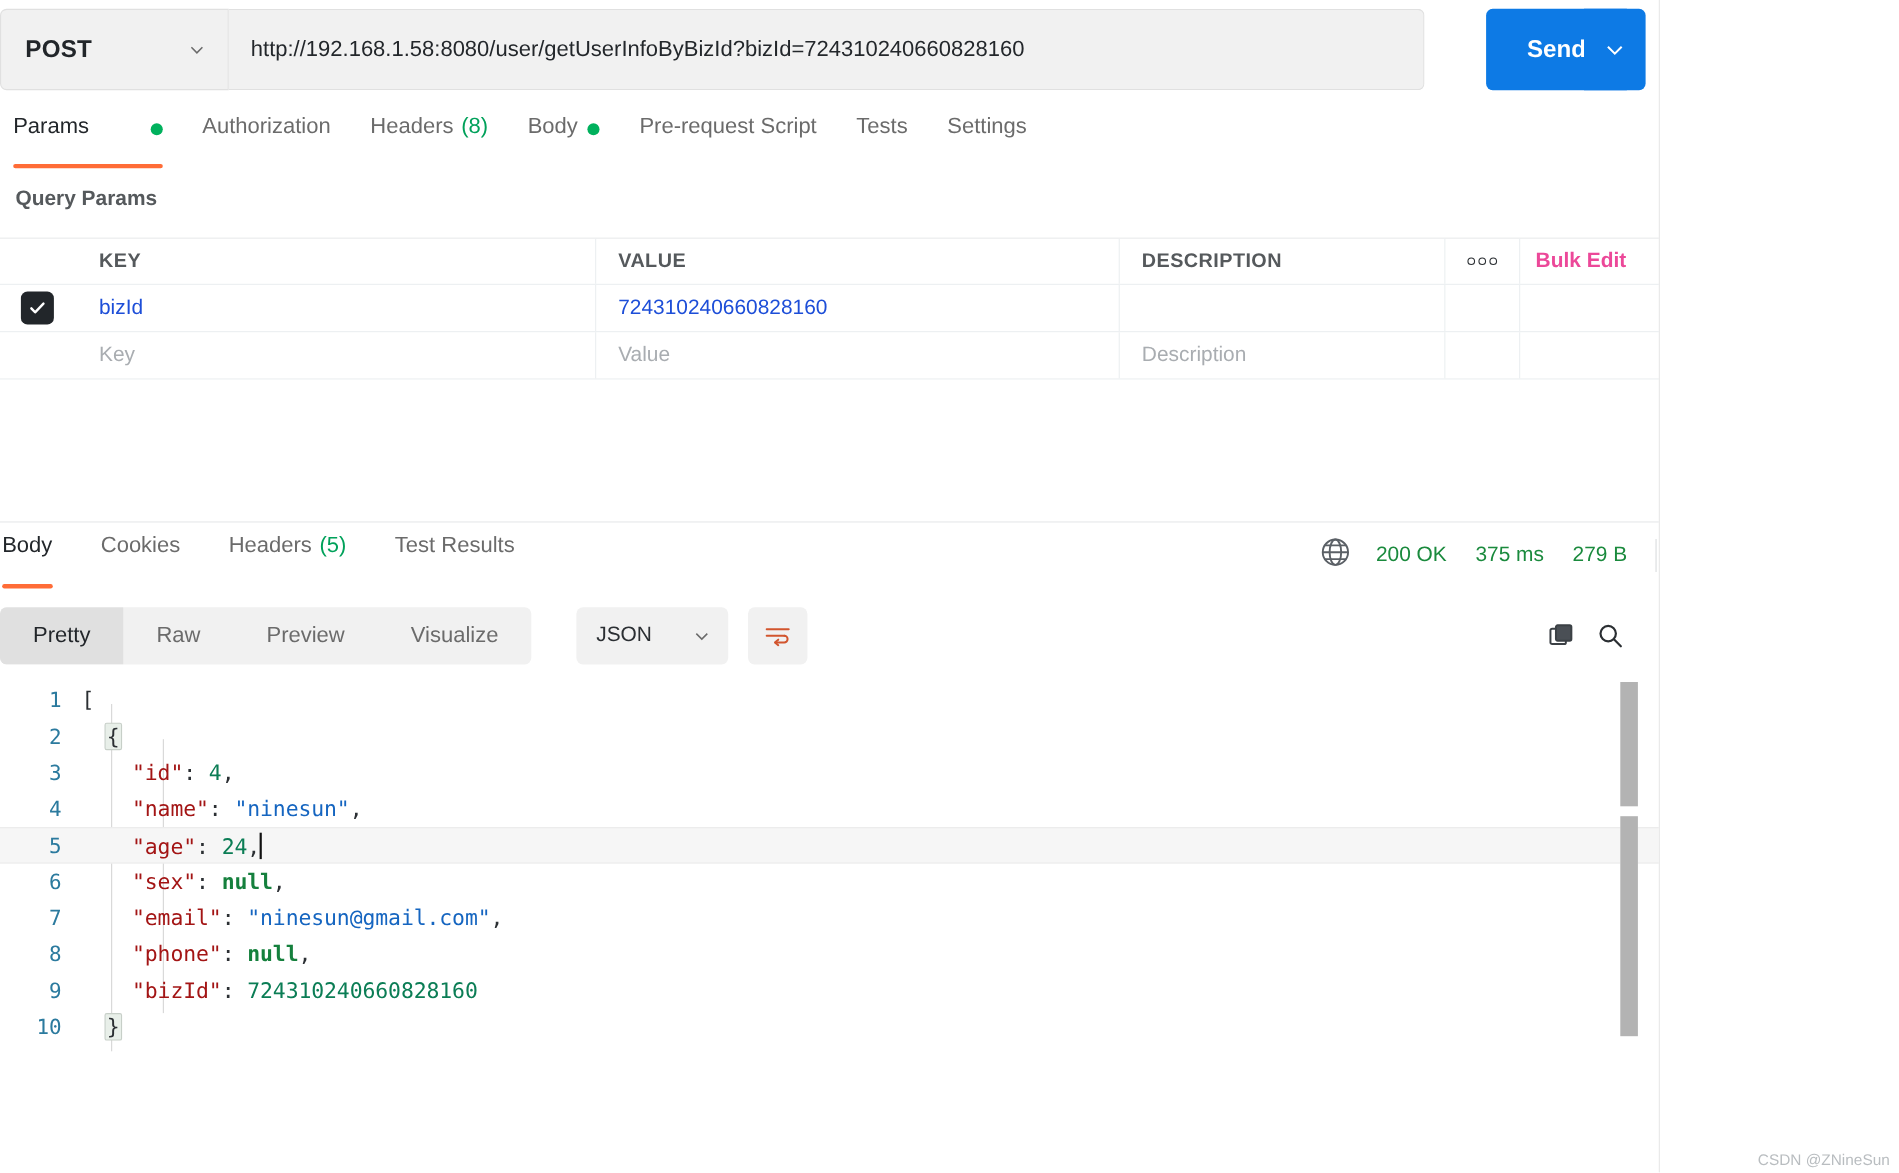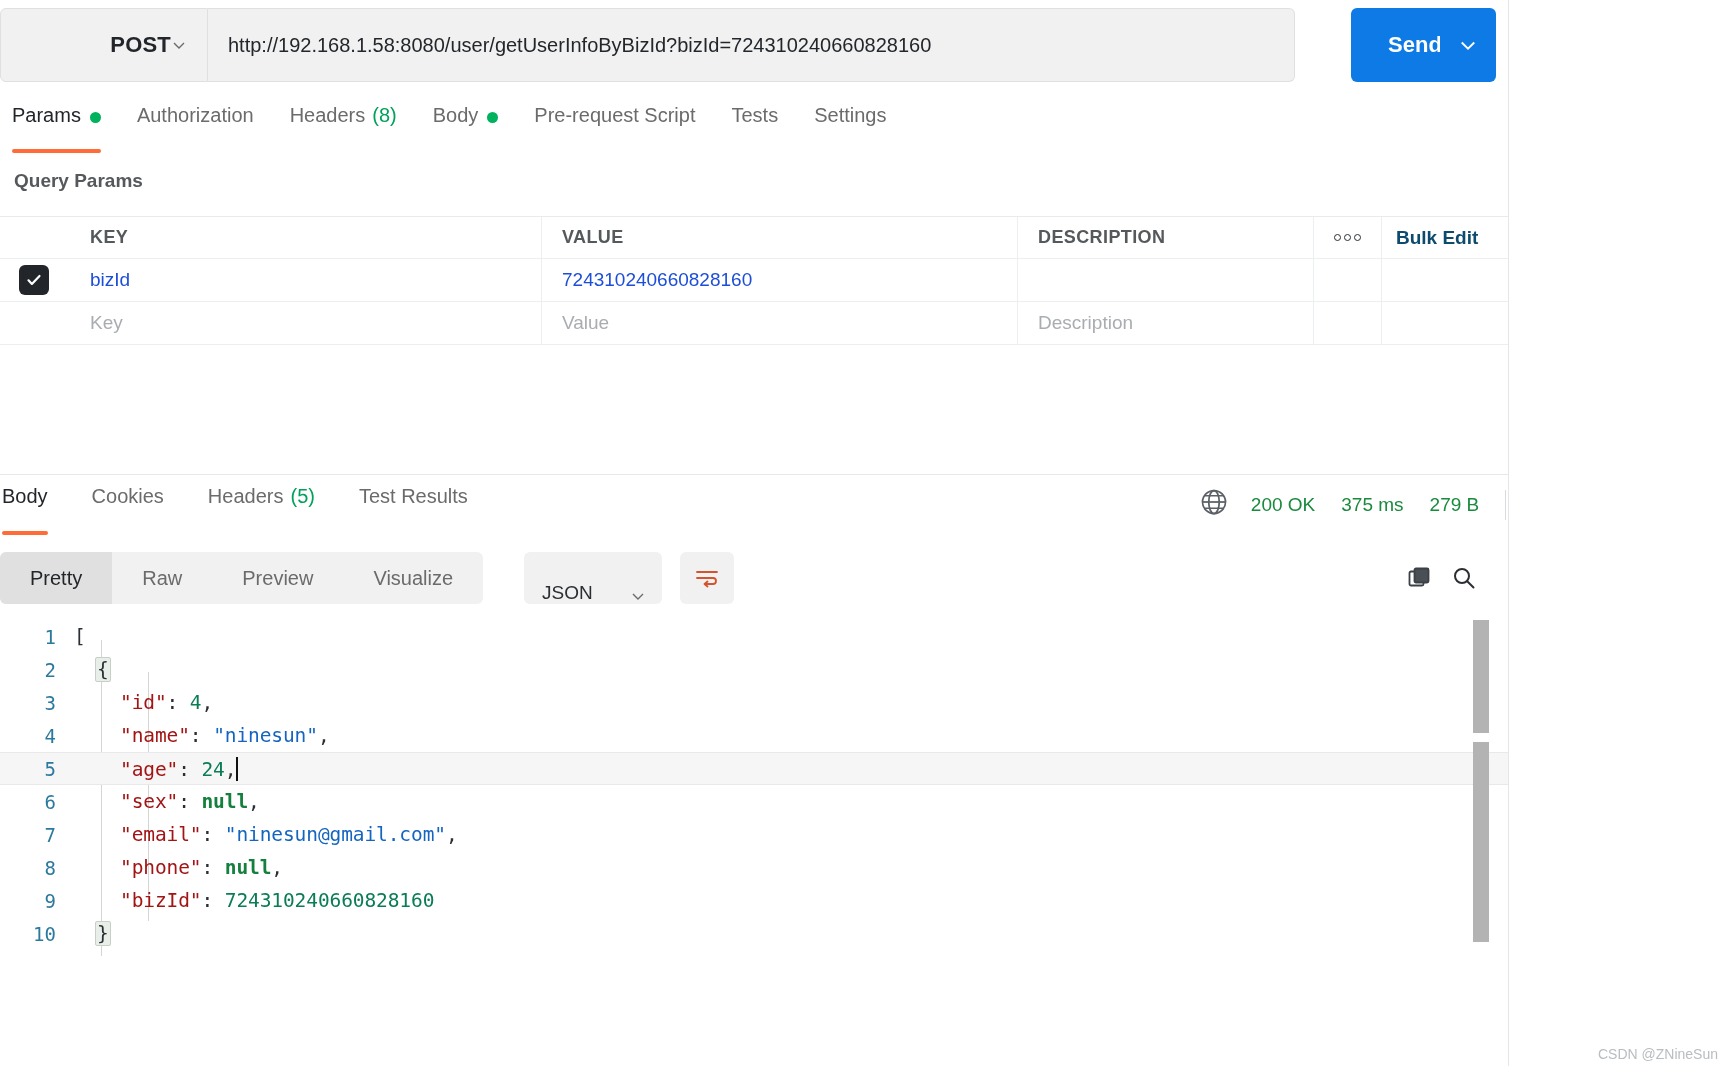--- a/index.html
+++ b/index.html
@@ -18,21 +18,21 @@
     background: #e6e6e6;
   }
   .right-rail { position: absolute; left: 1509px; top: 0; width: 217px; height: 1066px; background:#fff; }
 
   
   .urlbar { position: absolute; left: 0; top: 8px; width: 1500px; height: 74px; }
   .method-select {
     position: absolute; left: 0; top: 0; width: 208px; height: 74px;
     background: #f1f1f1; border: 1px solid #e0e0e0;
     border-top-left-radius: 6px; border-bottom-left-radius: 6px;
-    display: flex; align-items: center; justify-content: flex-end;
+    display: flex; align-items: center; justify-content: space-between;
     padding: 0 20px 0 22px; cursor: pointer;
   }
   .method-select .mlabel { font-size: 22px; font-weight: 700; letter-spacing: .2px; color: #22262a; }
   .chev { width: 16px; height: 16px; display: inline-block; }
   .chev svg { display: block; }
   .url-input {
     position: absolute; left: 208px; top: 0; width: 1087px; height: 74px;
     background: #f1f1f1; border: 1px solid #e0e0e0; border-left: none;
     border-top-right-radius: 6px; border-bottom-right-radius: 6px;
     display: flex; align-items: center; padding: 0 20px;
@@ -56,21 +56,21 @@
   
   .req-tabs {
     position: absolute; left: 0; top: 100px; width: 1508px; height: 53px;
     display: flex; align-items: flex-start;
   }
   .tab {
     position: relative; height: 53px; display: flex; align-items: flex-start;
     padding: 4px 22px 0 0; margin-right: 14px;
     font-size: 20px; color: #6b6b6b; cursor: pointer; white-space: nowrap;
   }
-  .tab:first-child { padding-left: 12px; }
+  .tab:first-child { padding-left: 12px; gap: 47px; }
   .tab.active { color: #22262a; }
   .tab .underline {
     position: absolute; left: 12px; right: 22px; bottom: 0; height: 4px;
     background: #ff6c37; border-radius: 2px;
   }
   .tab .dot {
     width: 11px; height: 11px; border-radius: 50%;
     background: #00b15d; display: inline-block; margin-left: 9px; margin-top: 8px;
   }
   .tab .count { color: #00a15a; margin-left: 7px; }
@@ -91,21 +91,21 @@
   .cell { display: flex; align-items: center; border-right: 1px solid #eceff1; height: 100%; }
   .c-check { width: 68px; justify-content: center; border-right: none; }
   .c-key { width: 474px; padding-left: 22px; }
   .c-val { width: 476px; padding-left: 20px; }
   .c-desc { width: 296px; padding-left: 20px; }
   .c-dots { width: 68px; justify-content: center; }
   .c-bulk { width: 126px; justify-content: flex-start; padding-left: 14px; border-right: none; }
   .pt-head-text { font-size: 18px; font-weight: 700; color: #55595c; letter-spacing: .4px; }
   .pt-cell-text { font-size: 19px; color: #1d4ed8; }
   .pt-placeholder { font-size: 19px; color: #a9adb1; }
-  .bulk-edit { font-size: 19px; font-weight: 700; color: #0c4a6e; cursor: pointer; }
+  .bulk-edit { font-size: 19px; font-weight: 700; color: #ec4899; cursor: pointer; }
   .dots3 { display: flex; gap: 3px; align-items: center; }
   .dots3 i { width: 7px; height: 7px; border: 1.6px solid #2b2f33; border-radius: 50%; display: block; }
   .ckbox {
     width: 30px; height: 30px; border-radius: 6px; background: #22262a;
     display: flex; align-items: center; justify-content: center; cursor: pointer;
   }
   .ckbox svg { display: block; }
 
   
   .resp-sep { position: absolute; left: 0; top: 474px; width: 1508px; height: 1px; background: #e6e8ea; }
@@ -139,21 +139,21 @@
     border-radius: 6px; display: flex; align-items: stretch; overflow: hidden;
   }
   .seg .sbtn {
     display: flex; align-items: center; justify-content: center;
     padding: 0 30px; font-size: 20px; color: #6b6b6b; cursor: pointer;
   }
   .seg .sbtn.active { background: #e0e0e0; color: #22262a; }
   .lang-select {
     position: absolute; left: 524px; top: 0; height: 52px; width: 138px;
     background: #f1f1f1; border-radius: 6px;
-    display: flex; align-items: flex-end; justify-content: space-between;
+    display: flex; align-items: center; justify-content: space-between;
     padding: 0 16px 0 18px; font-size: 19px; color: #2b2f33; cursor: pointer;
   }
   .wrap-btn {
     position: absolute; left: 680px; top: 0; width: 54px; height: 52px;
     background: #f1f1f1; border-radius: 6px; display: flex;
     align-items: center; justify-content: center; cursor: pointer;
   }
   .copy-btn { position: absolute; left: 1399px; top: 0; width: 40px; height: 52px; display: flex; align-items: center; justify-content: center; cursor: pointer; }
   .search-btn { position: absolute; left: 1444px; top: 0; width: 40px; height: 52px; display: flex; align-items: center; justify-content: center; cursor: pointer; }
 

